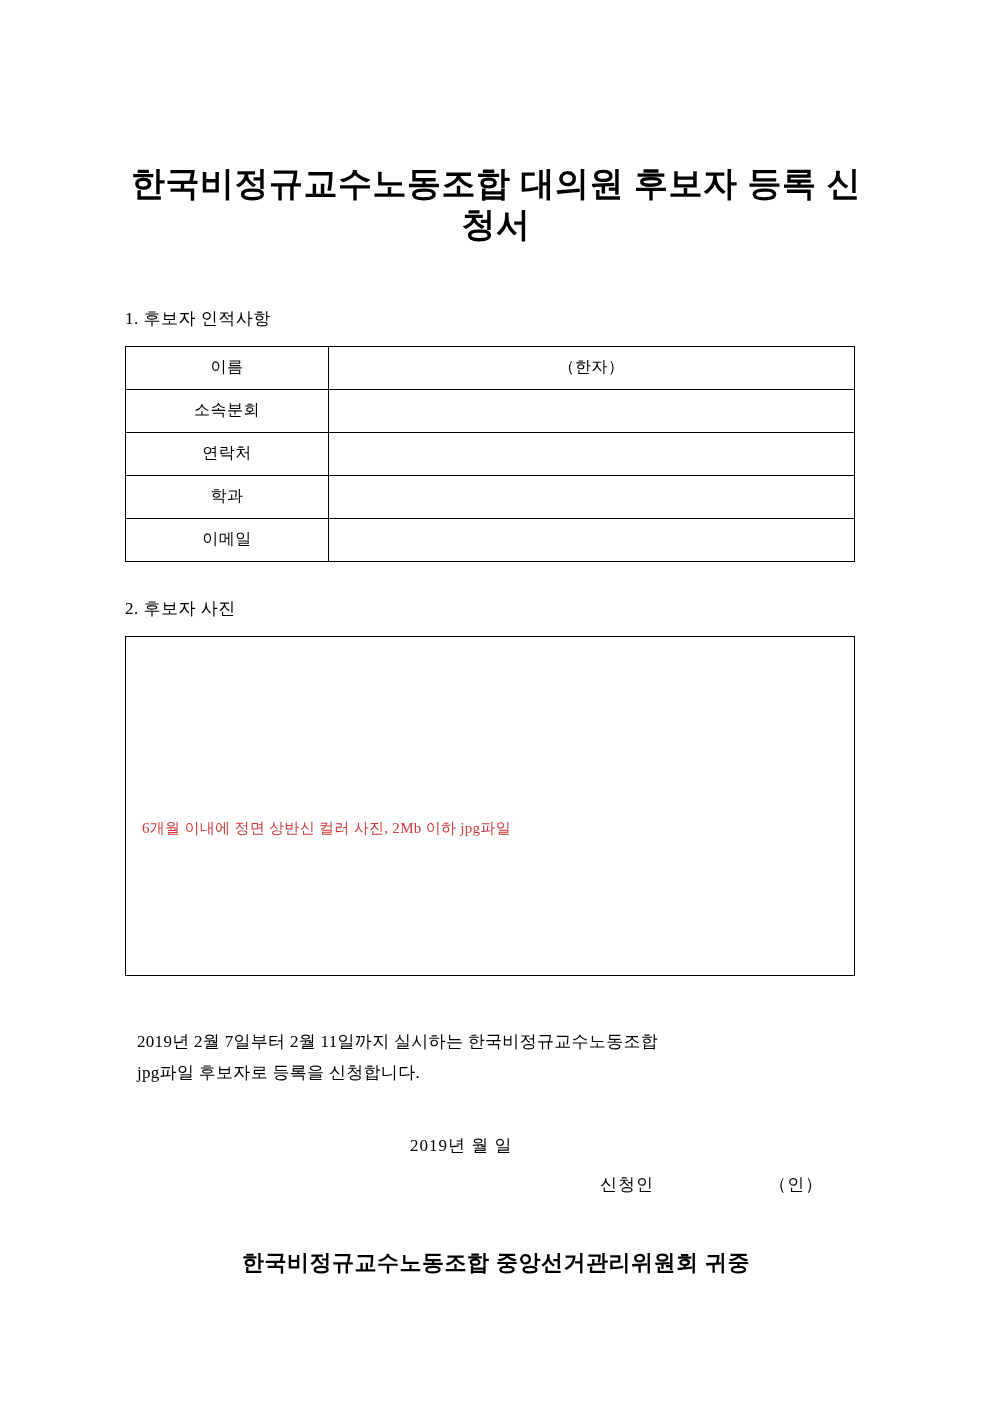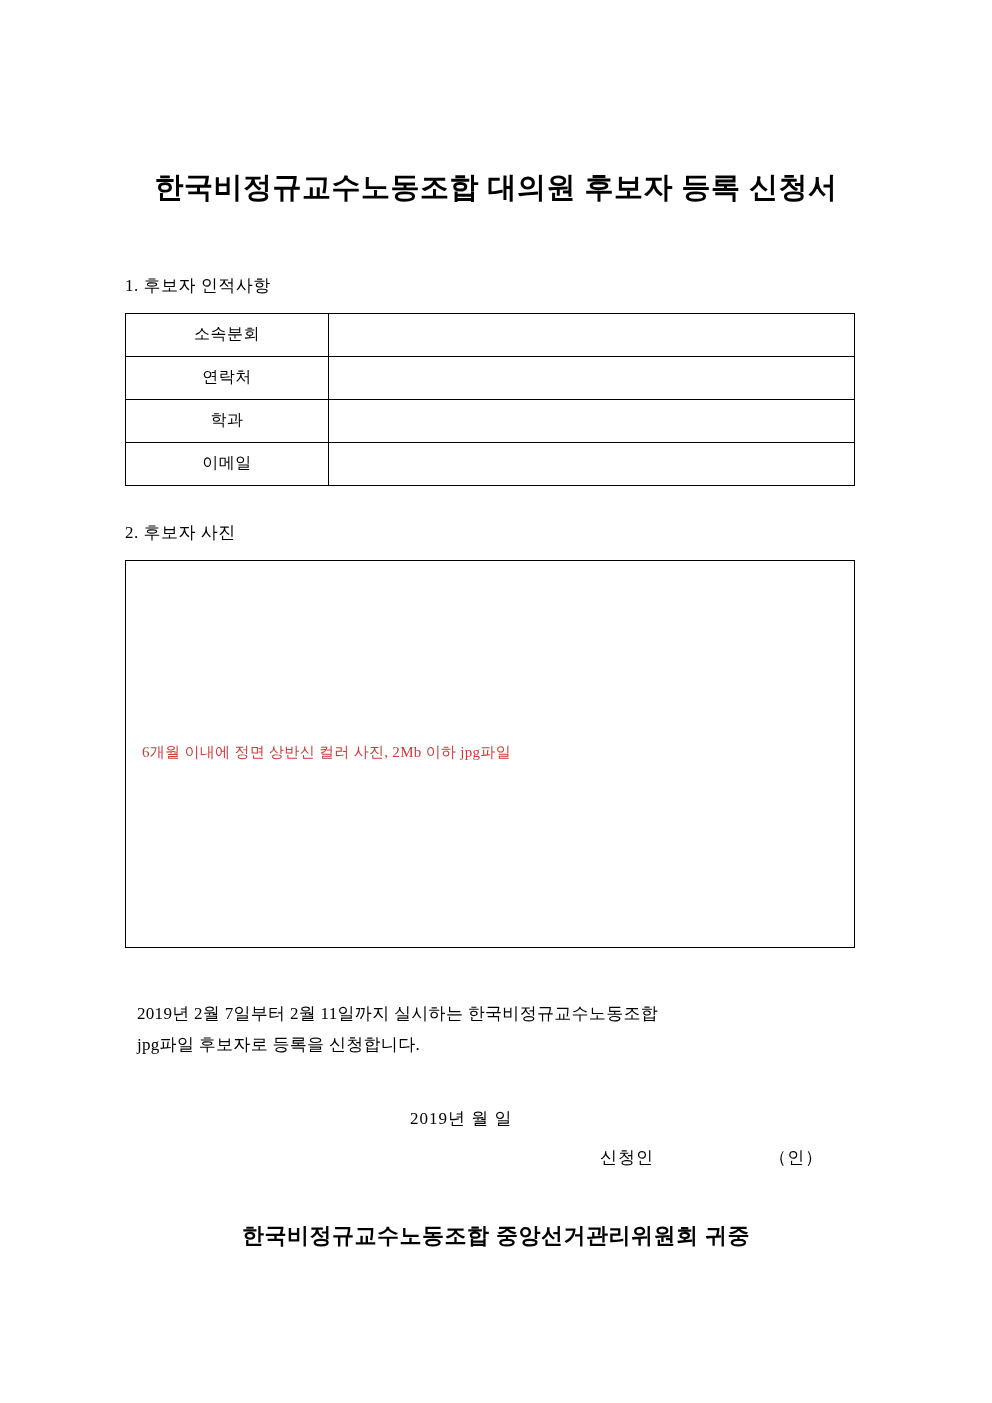--- a/index.html
+++ b/index.html
@@ -19,23 +19,23 @@
     position: relative;
     width: 992px;
     height: 1403px;
     box-sizing: border-box;
     padding: 0 125px;
   }
   .doc-title {
     text-align: center;
     font-family: "Liberation Sans", sans-serif;
     font-weight: bold;
-    font-size: 29px;
+    font-size: 34px;
     letter-spacing: 0.5px;
-    margin: 12px;
+    margin: 5px;
     padding-top: 158px;
     line-height: 1.2;
   }
   .section-label {
     font-size: 17px;
     font-family: "Liberation Serif", serif;
     letter-spacing: 0.5px;
     margin: 0;
   }
   .section-1-label { padding-top: 57px; }
@@ -58,21 +58,21 @@
     text-align: center;
     vertical-align: middle;
   }
   td.value-cell {
     text-align: center;
     vertical-align: middle;
   }
 
   .photo-box {
     width: 730px;
-    height: 388px;
+    height: 340px;
     border: 1px solid #000000;
     margin-top: 16px;
     box-sizing: border-box;
     position: relative;
   }
   .photo-hint {
     position: absolute;
     top: 182px;
     left: 16px;
     font-size: 15px;
@@ -120,20 +120,24 @@
 
 <div class="page">
 
   <h1 class="doc-title">한국비정규교수노동조합 대의원 후보자 등록 신청서</h1>
 
   <p class="section-label section-1-label">1. 후보자 인적사항</p>
 
   <table class="info-table">
     <tbody>
       <tr>
+        <td class="label-cell">이름</td>
+        <td class="value-cell">（한자）</td>
+      </tr>
+      <tr>
         <td class="label-cell">소속분회</td>
         <td class="value-cell"></td>
       </tr>
       <tr>
         <td class="label-cell">연락처</td>
         <td class="value-cell"></td>
       </tr>
       <tr>
         <td class="label-cell">학과</td>
         <td class="value-cell"></td>

